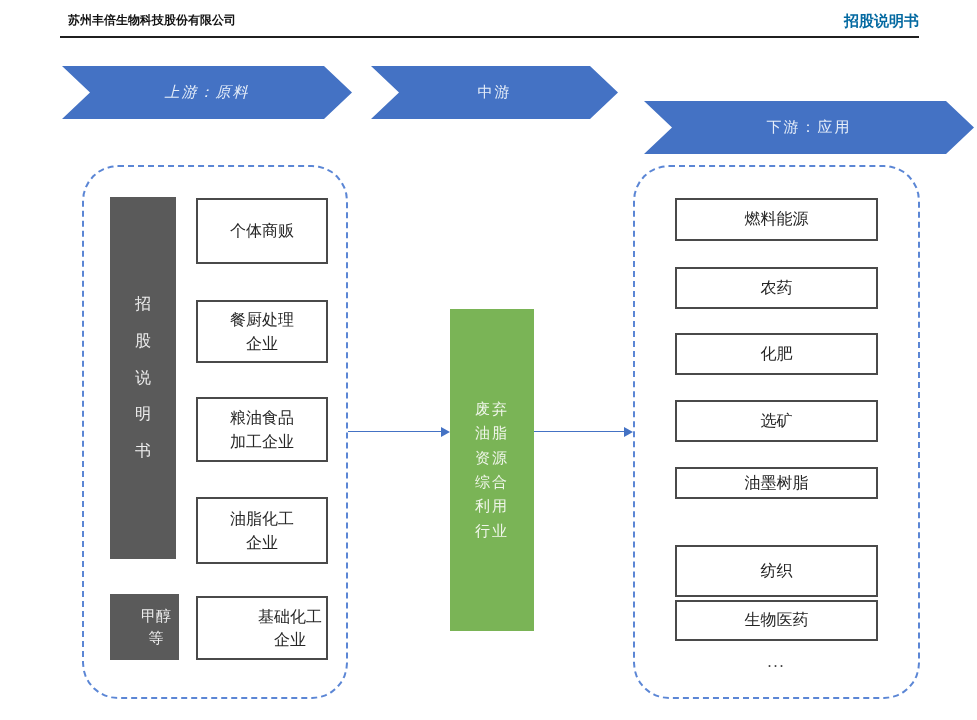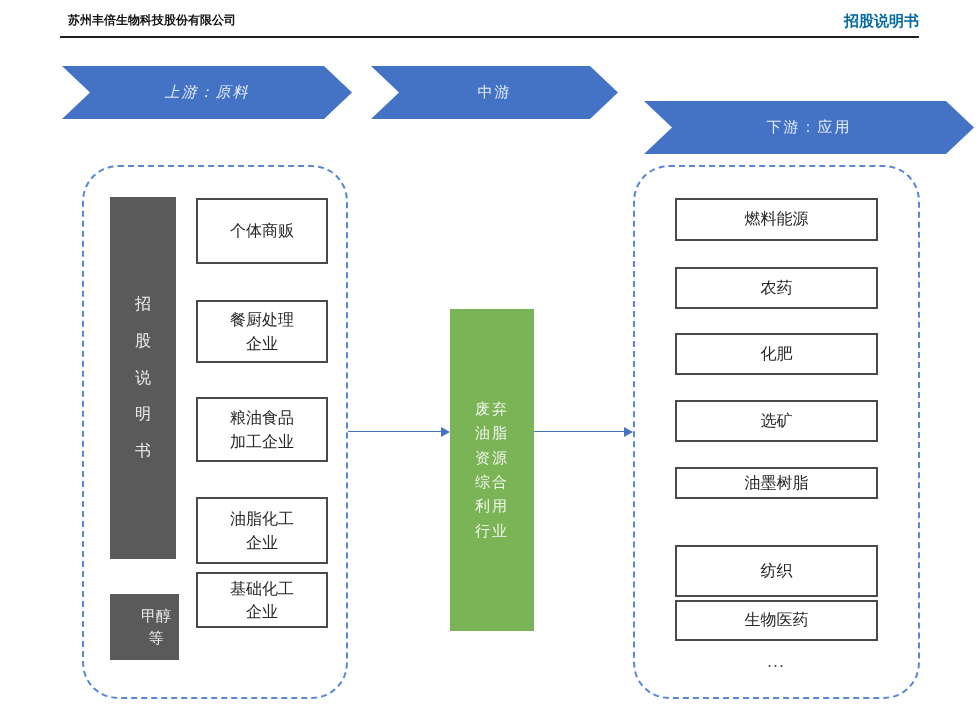--- a/index.html
+++ b/index.html
@@ -53,21 +53,21 @@
     position: absolute; background: #fff; border: 2px solid #4A4A4A;
     display: flex; align-items: center; justify-content: center;
     text-align: center; font-size: 16px; color: #262626;
   }
   .lbox { left: 196px; width: 132px; }
   .lbox span { display: inline-block; width: 4.5em; line-height: 1.45; }
   .lb1 { top: 198px; height: 66px; }
   .lb2 { top: 300px; height: 63px; }
   .lb3 { top: 397px; height: 65px; }
   .lb4 { top: 497px; height: 67px; }
-  .lb5 { top: 572px; height: 56px; }
+  .lb5 { top: 596px; height: 64px; justify-content: flex-end; }
 
   .rbox { left: 675px; width: 203px; }
   .rb1 { top: 198px; height: 43px; }
   .rb2 { top: 267px; height: 42px; }
   .rb3 { top: 333px; height: 42px; }
   .rb4 { top: 400px; height: 42px; }
   .rb5 { top: 467px; height: 32px; }
   .rb6 { top: 534px; height: 52px; margin-top: 11px; }
   .rb7 { top: 600px; height: 41px; }
   .more-dots { position: absolute; left: 675px; width: 203px; top: 653px; text-align: center;

